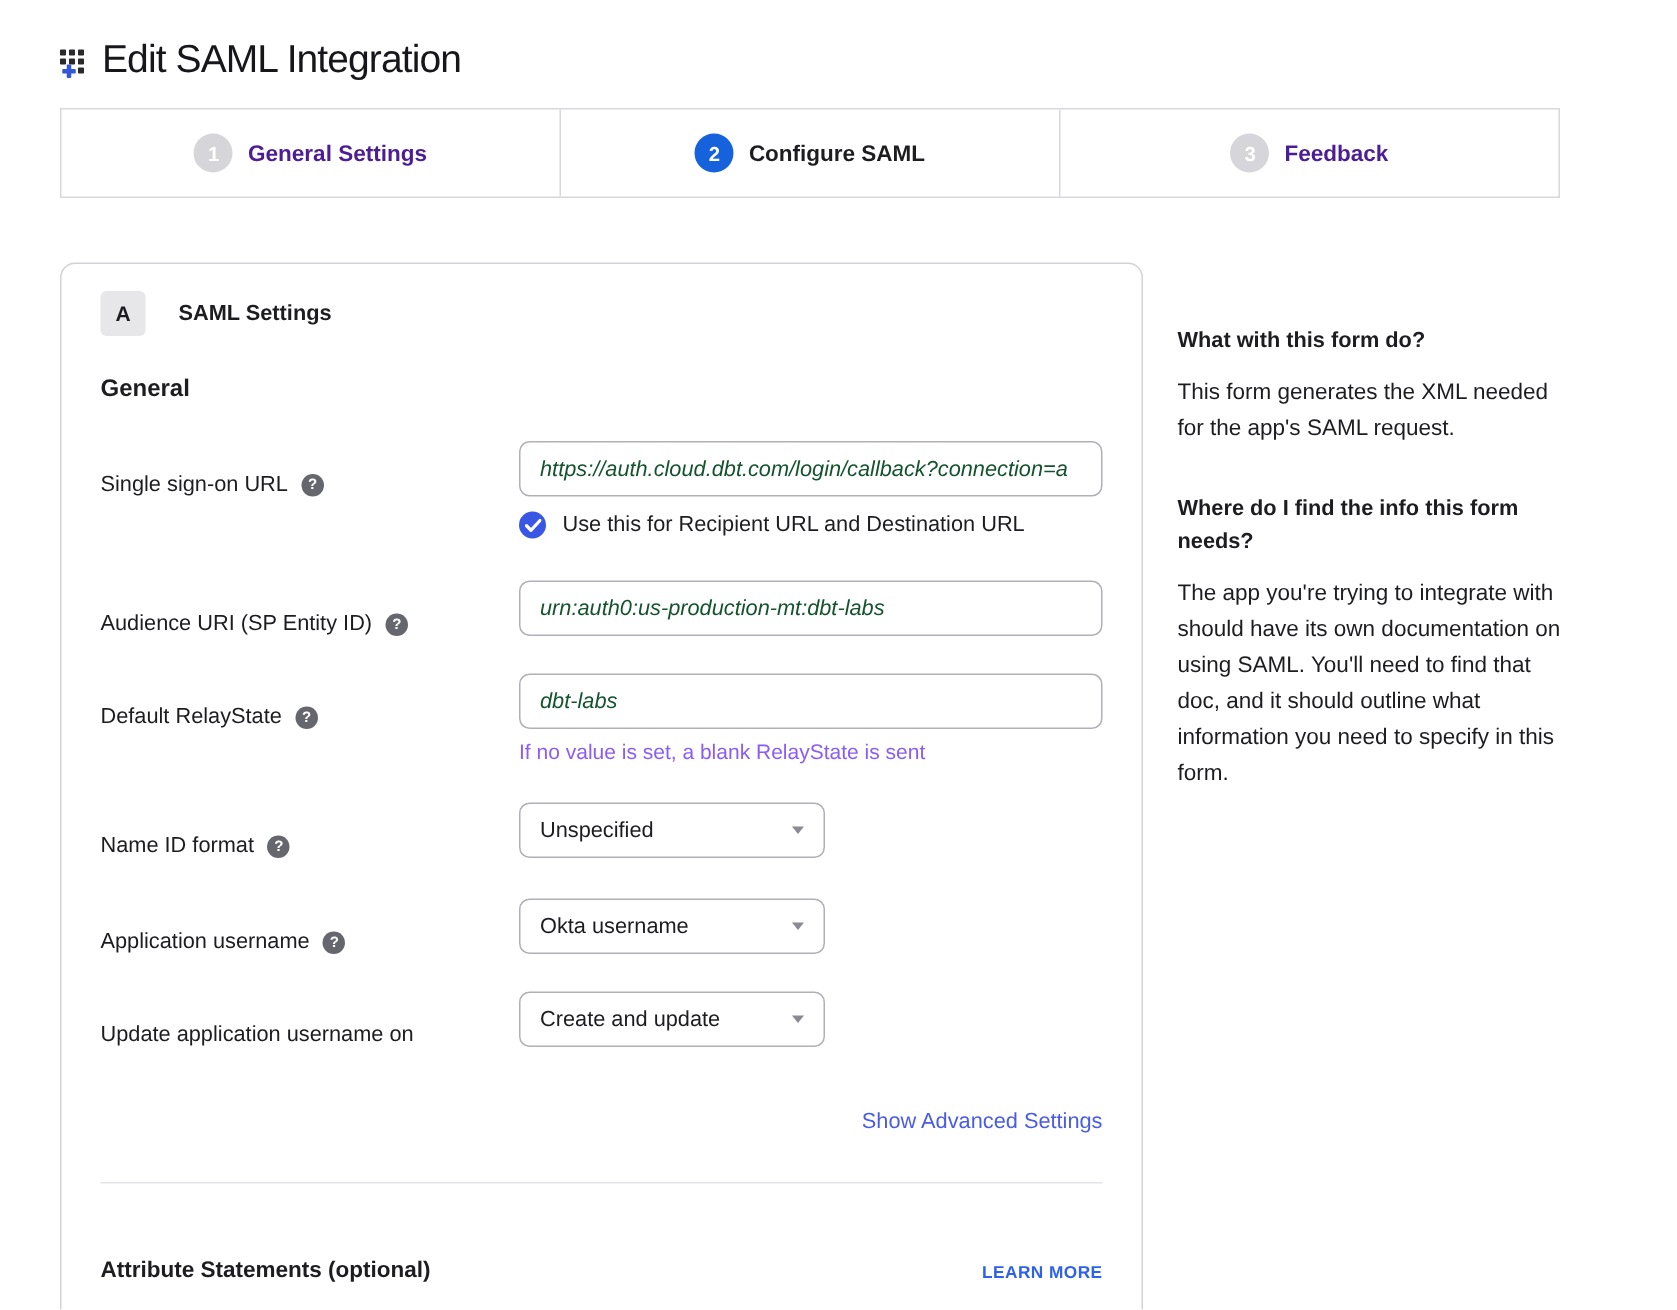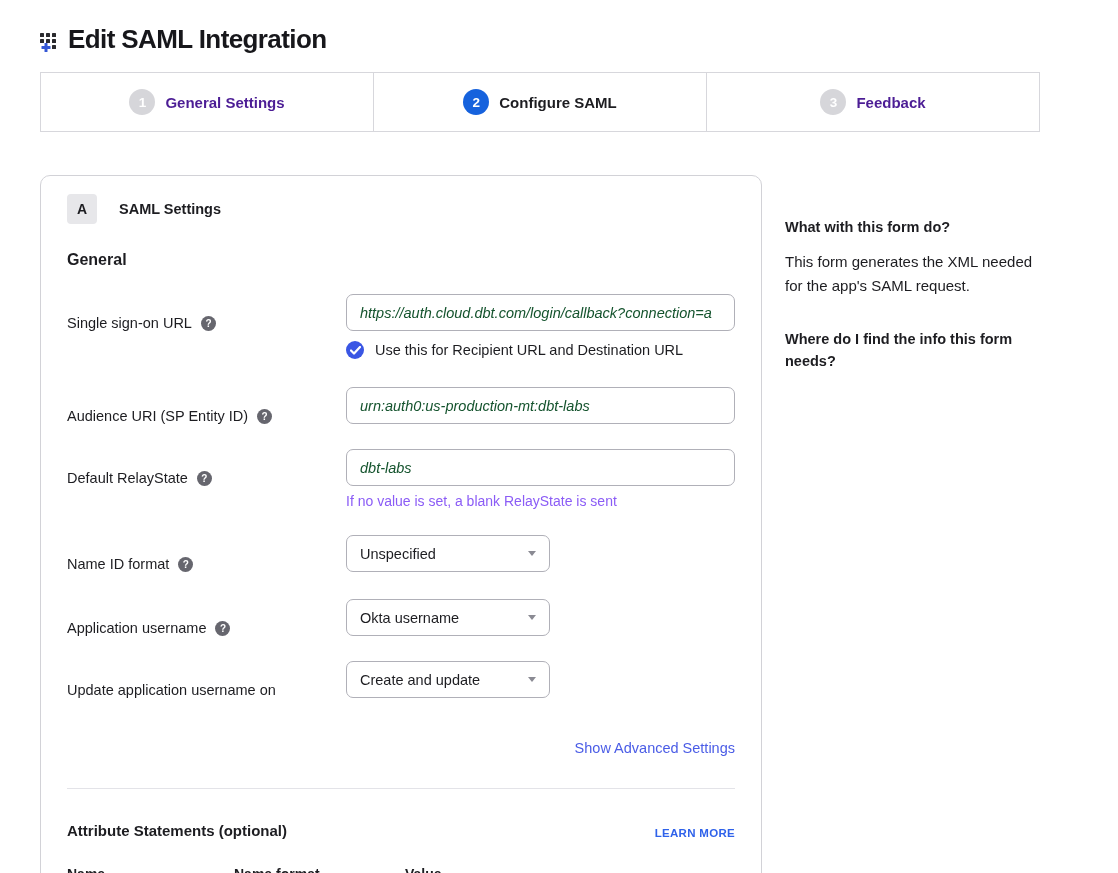--- a/index.html
+++ b/index.html
@@ -3,21 +3,21 @@
 <meta charset="utf-8">
 <style>
   * { box-sizing: border-box; }
   html,body { margin:0; padding:0; background:#fff; }
   body { font-family:"Liberation Sans", sans-serif; color:#1d1d21; }
   .page { position:relative; width:1118px; height:873px; overflow:hidden; background:#fff; }
 
   
   .header { display:flex; align-items:center; padding:24px 0 0 38px; }
   .app-icon { width:27px; height:27px; margin-right:3px; flex:0 0 auto; }
-  .page-title { font-size:26px; font-weight:700; letter-spacing:-0.6px; color:#17171b; }
+  .page-title { font-size:26px; font-weight:400; letter-spacing:-0.6px; color:#17171b; }
 
   
   .steps { display:flex; margin:17px 0 0 40px; width:1000px; border:1px solid #d7d7dc; background:#fff; }
   .step { flex:1; height:58px; display:flex; align-items:center; justify-content:center; gap:10px; border-right:1px solid #d7d7dc; cursor:default; }
   .step:last-child { border-right:none; }
   .step-circle { width:26px; height:26px; border-radius:50%; display:flex; align-items:center; justify-content:center; font-size:13.5px; font-weight:700; }
   .step.inactive .step-circle { background:#d6d6da; color:#fff; }
   .step.active .step-circle { background:#1662dd; color:#fff; }
   .step-label { font-size:15px; font-weight:700; }
   .step.inactive .step-label { color:#4c1d95; }
@@ -54,21 +54,21 @@
   .row-relay { margin-top:25px; }
   .row-nameid { margin-top:26px; }
   .row-appuser { margin-top:27px; }
   .row-update { margin-top:25px; }
 
   .advanced-row { margin-top:41px; text-align:right; }
   .advanced-link { font-size:14.5px; color:#4a5ce6; text-decoration:none; cursor:pointer; }
 
   .divider { border:none; border-top:1px solid #e3e3e8; margin:31px 0 0 0; }
 
-  .attr-header { display:flex; align-items:flex-end; justify-content:space-between; margin-top:33px;text-align:center; }
+  .attr-header { display:flex; align-items:flex-end; justify-content:space-between; margin-top:49px;text-align:center; }
   .attr-title { font-size:15px; font-weight:700; }
   .learn-more { font-size:11.5px; font-weight:700; letter-spacing:0.3px; color:#2f62ea; text-decoration:none; cursor:pointer; }
 
   .attr-cols { display:flex; margin-top:27px; font-size:14px; font-weight:700; }
   .attr-col-name { width:167px; }
   .attr-col-format { width:171px; }
   .attr-col-value { flex:1; }
 
   
   .help-panel { width:262px; margin-left:23px; padding-top:41px; }
@@ -208,16 +208,17 @@
         <span class="attr-col-format">Name format</span>
         <span class="attr-col-value">Value</span>
       </div>
 
     </div>
 
     <div class="help-panel">
       <p class="help-heading">What with this form do?</p>
       <p class="help-body">This form generates the XML needed for the app's SAML request.</p>
       <p class="help-heading">Where do I find the info this form needs?</p>
+      <p class="help-body">The app you're trying to integrate with should have its own documentation on using SAML. You'll need to find that doc, and it should outline what information you need to specify in this form.</p>
     </div>
 
   </div>
 </div>
 
 </body></html>

